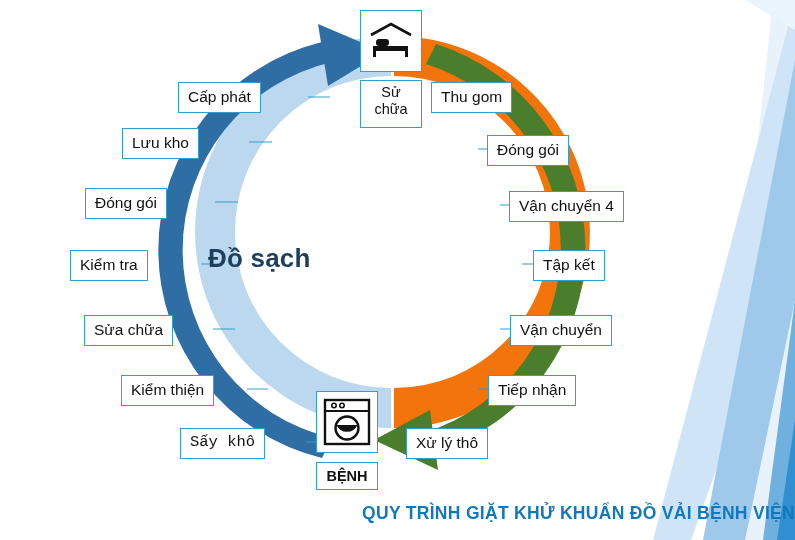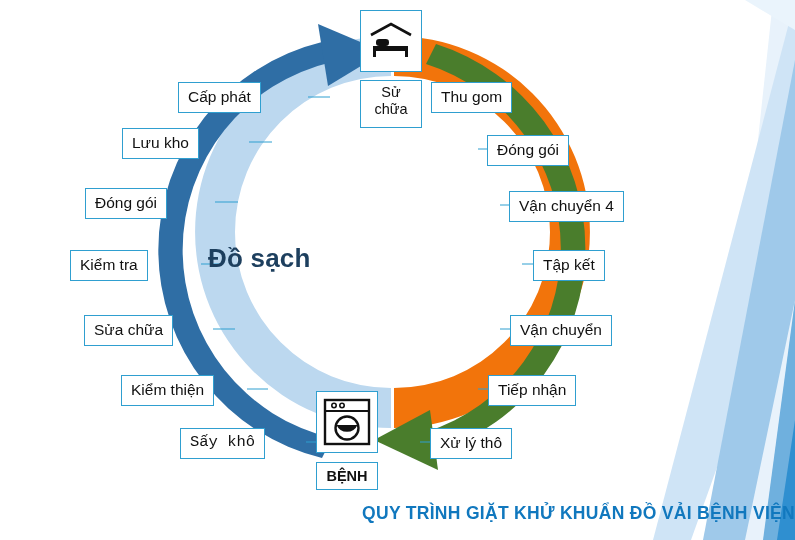--- a/index.html
+++ b/index.html
@@ -161,16 +161,16 @@
   <div class="node" style="left:84px;top:315px;">Sửa chữa</div>
   <div class="node" style="left:121px;top:375px;">Kiểm thiện</div>
   <div class="node" style="left:180px;top:428px;font-family:Liberation Mono, monospace;">Sấy khô</div>
 
   <div class="node" style="left:431px;top:82px;">Thu gom</div>
   <div class="node" style="left:487px;top:135px;">Đóng gói</div>
   <div class="node" style="left:509px;top:191px;">Vận chuyển 4</div>
   <div class="node" style="left:533px;top:250px;">Tập kết</div>
   <div class="node" style="left:510px;top:315px;">Vận chuyển</div>
   <div class="node" style="left:488px;top:375px;">Tiếp nhận</div>
-  <div class="node" style="left:430px;top:428px;">Xử lý thô</div>
+  <div class="node" style="left:406px;top:428px;">Xử lý thô</div>
 
   <div class="footer-title">QUY TRÌNH GIẶT KHỬ KHUẨN ĐỒ VẢI BỆNH VIỆN</div>
 </div>
 
 </body></html>

